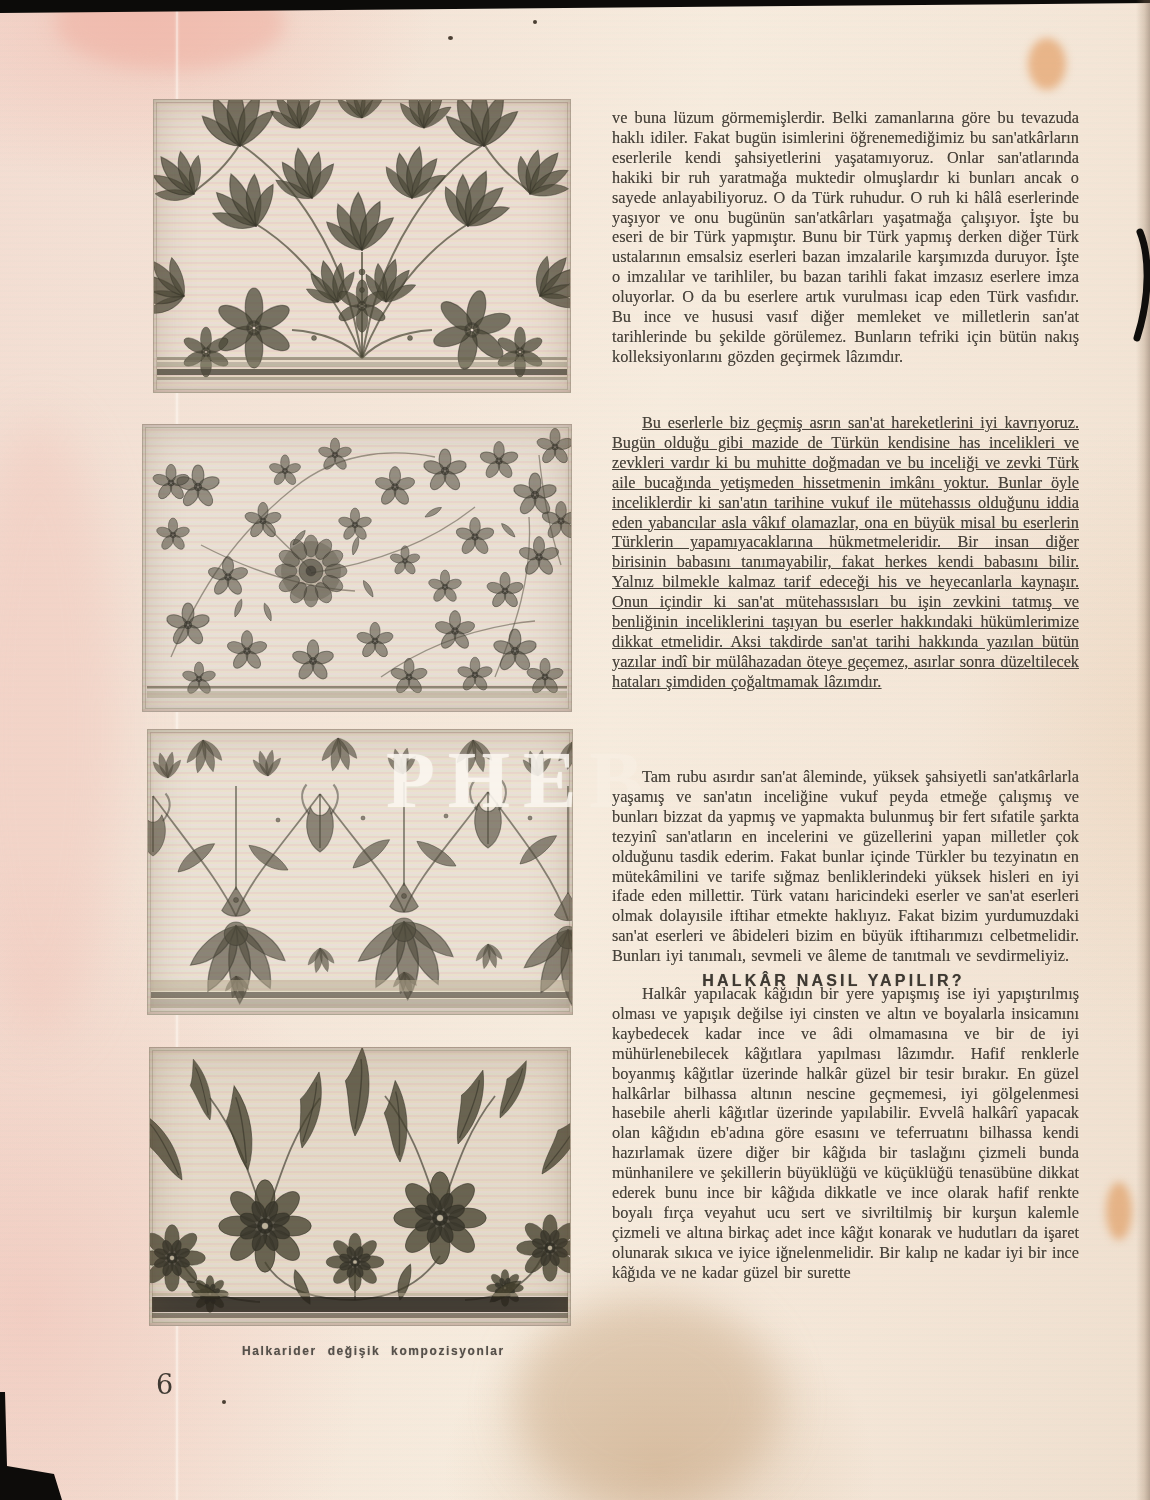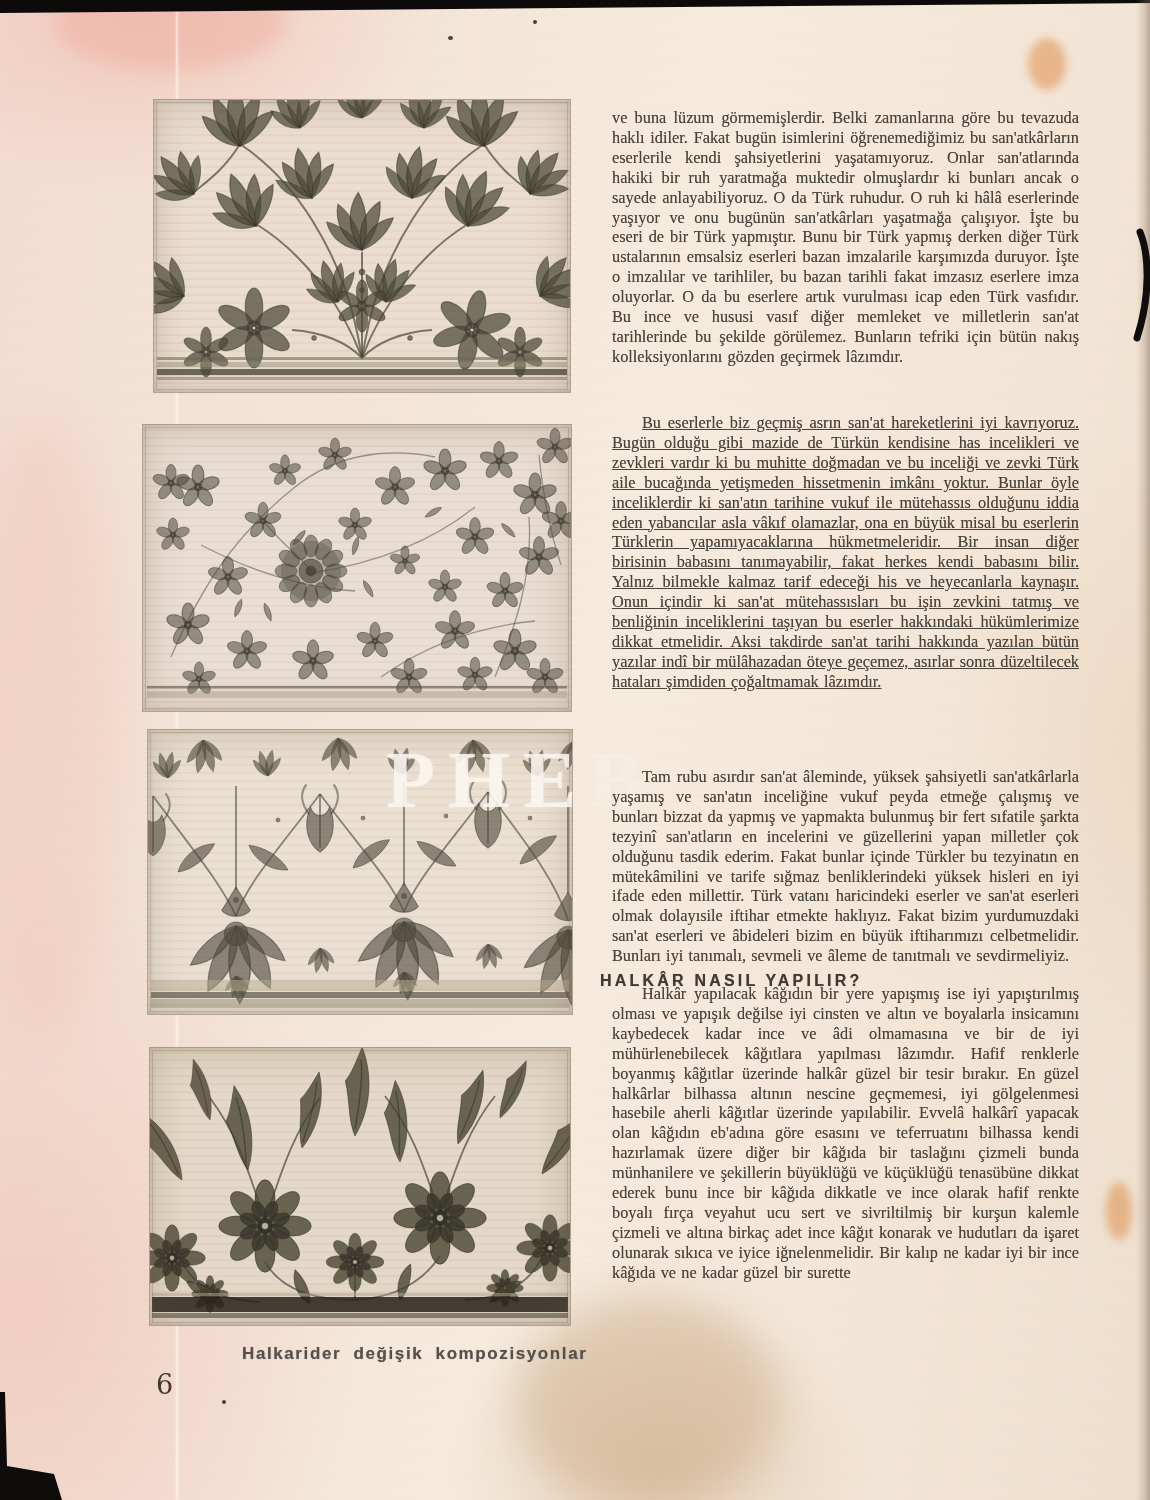--- a/index.html
+++ b/index.html
@@ -41,30 +41,30 @@
   .fig2{left:142px;top:424px;width:428px;height:286px;background-color:#e6dccd;}
   .fig3{left:147px;top:729px;width:424px;height:284px;background-color:#e8dfcd;}
   .fig4{left:149px;top:1047px;width:420px;height:277px;background-color:#ddd1bb;}
   
   .para{position:absolute;left:600px;width:467px;margin:12px;z-index:3;
     text-align:justify;font-size:16.3px;line-height:19.9px;color:#47423a;
     word-spacing:1.2px;text-shadow:0 0 .6px rgba(71,66,58,.55);}
   .indent{text-indent:30px;}
   .p1{top:96px;}.p2{top:401px;text-decoration:underline;}.p3{top:755px;}.p4{top:972px;}
   .heading{position:absolute;left:600px;top:972px;width:467px;margin:0;z-index:3;
-    text-align:left;font-family:"Liberation Sans","DejaVu Sans",sans-serif;
+    text-align:center;font-family:"Liberation Sans","DejaVu Sans",sans-serif;
     font-size:16px;font-weight:bold;letter-spacing:3.2px;color:#3e3932;
     text-shadow:0 0 .7px rgba(62,57,50,.6);}
   .watermark{position:absolute;left:386px;top:735px;z-index:3;
     font-family:"Liberation Serif","DejaVu Serif",serif;font-weight:bold;
     font-size:80px;letter-spacing:13px;color:rgba(250,246,238,.85);
     text-shadow:0 0 2px rgba(255,255,255,.3);}
   .watermark .faint{opacity:.28;}
   .caption{position:absolute;left:242px;top:1344px;z-index:3;
-    font-family:"Liberation Sans","DejaVu Sans",sans-serif;font-size:17px;font-weight:bold;
+    font-family:"Liberation Sans","DejaVu Sans",sans-serif;font-size:12px;font-weight:bold;
     letter-spacing:1.6px;word-spacing:6px;color:#55504a;text-shadow:0 0 1px rgba(85,80,74,.5);}
   .pagenum{position:absolute;left:156px;top:1369px;z-index:3;
     font-size:27px;color:#3f3a33;font-family:"DejaVu Serif","Liberation Serif",serif;}
 </style>
 </head>
 <body>
 
 <div class="page">
 
   <div class="stain" style="left:55px;top:-25px;width:230px;height:95px;background:rgba(238,176,162,.55);filter:blur(9px);"></div>

